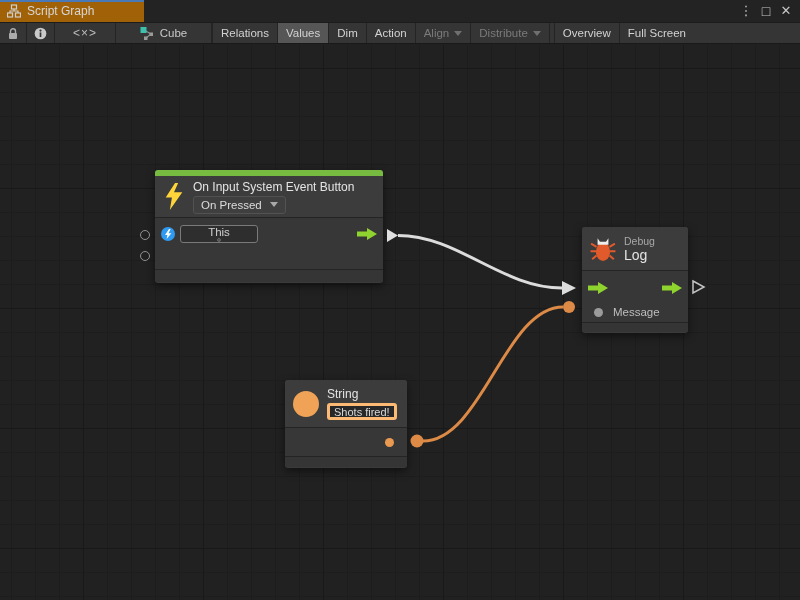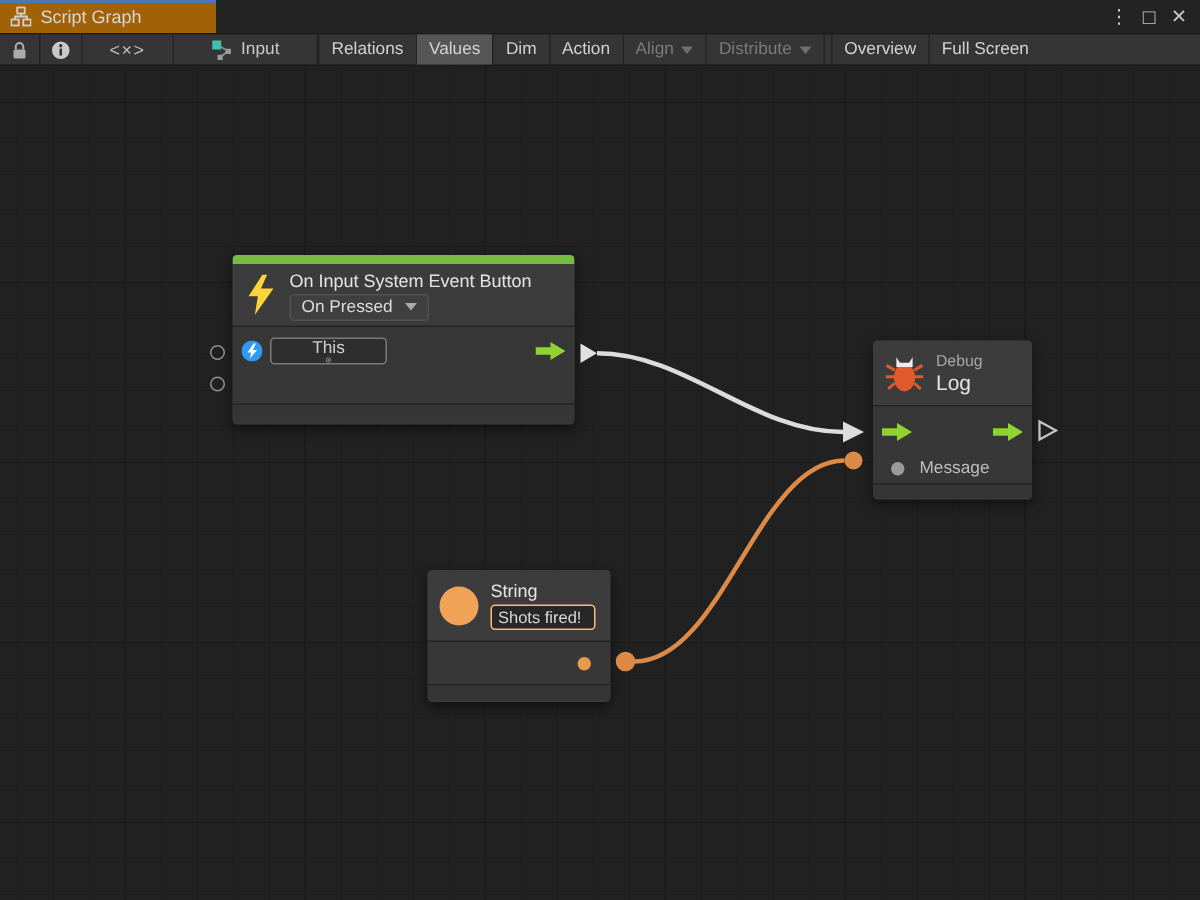--- a/index.html
+++ b/index.html
@@ -59,21 +59,21 @@
   .nrow { display:flex; align-items:center; }
   .ntitle { font-size:12px; color:#E4E4E4; white-space:nowrap; }
   .nsub { font-size:10.5px; color:#A8A8A8; }
 
   .dropdown { display:flex; align-items:center; background:#3F3F3F; border:1px solid #525252;
               border-radius:3px; height:18px; padding:0 7px; gap:8px; color:#DCDCDC; font-size:11.5px; }
   .dropdown.light { background:#515151; border-color:#515151; }
   .dropdown.light .caret { border-top-color:#2B2B2B; }
   .objfield { display:flex; align-items:center; background:#2E2E2E; border:1px solid #7A7A7A;
               border-radius:3px; height:18px; padding:0 4px; color:#CFCFCF; font-size:11.5px; }
-  .strfield { background:#272727; border:1px solid #fdba74; border-radius:3px; height:17px;
+  .strfield { background:#272727; border:3px solid #fdba74; border-radius:3px; height:17px;
               width:70px; padding:0 4px; color:#D8D8D8; font-size:11px;
               font-family:"Liberation Sans", sans-serif; outline:none; }
   .port-dot { width:9px; height:9px; border-radius:50%; }
   .hollow-port { position:absolute; z-index:35; width:10px; height:10px; border:1.5px solid #909090;
                  border-radius:50%; background:transparent; }
 
   .wires { position:absolute; left:0; top:0; width:800px; height:600px; z-index:40; pointer-events:none; }
 </style>
 </head>
 <body>
@@ -118,21 +118,21 @@
       <span class="code-glyph">&lt;×&gt;</span>
     </div>
     <div class="cell cell-cube">
       <svg width="14" height="14" viewBox="0 0 14 14">
         <line x1="4" y1="4" x2="11" y2="8" stroke="#8F8F8F" stroke-width="1.2"></line>
         <line x1="11" y1="8" x2="6" y2="12" stroke="#8F8F8F" stroke-width="1.2"></line>
         <rect x="0.5" y="1" width="6" height="6" fill="#3FBFAE"></rect>
         <rect x="9.5" y="6.5" width="3.5" height="3.5" fill="#9A9A9A"></rect>
         <rect x="4" y="10.5" width="3.5" height="3.5" fill="#9A9A9A"></rect>
       </svg>
-      <span>Input</span>
+      <span>Cube</span>
     </div>
     <div class="tb-btn">
         <span>Relations</span>
       </div>
     <div class="tb-btn active">
         <span>Values</span>
       </div>
     <div class="tb-btn">
         <span>Dim</span>
       </div>

